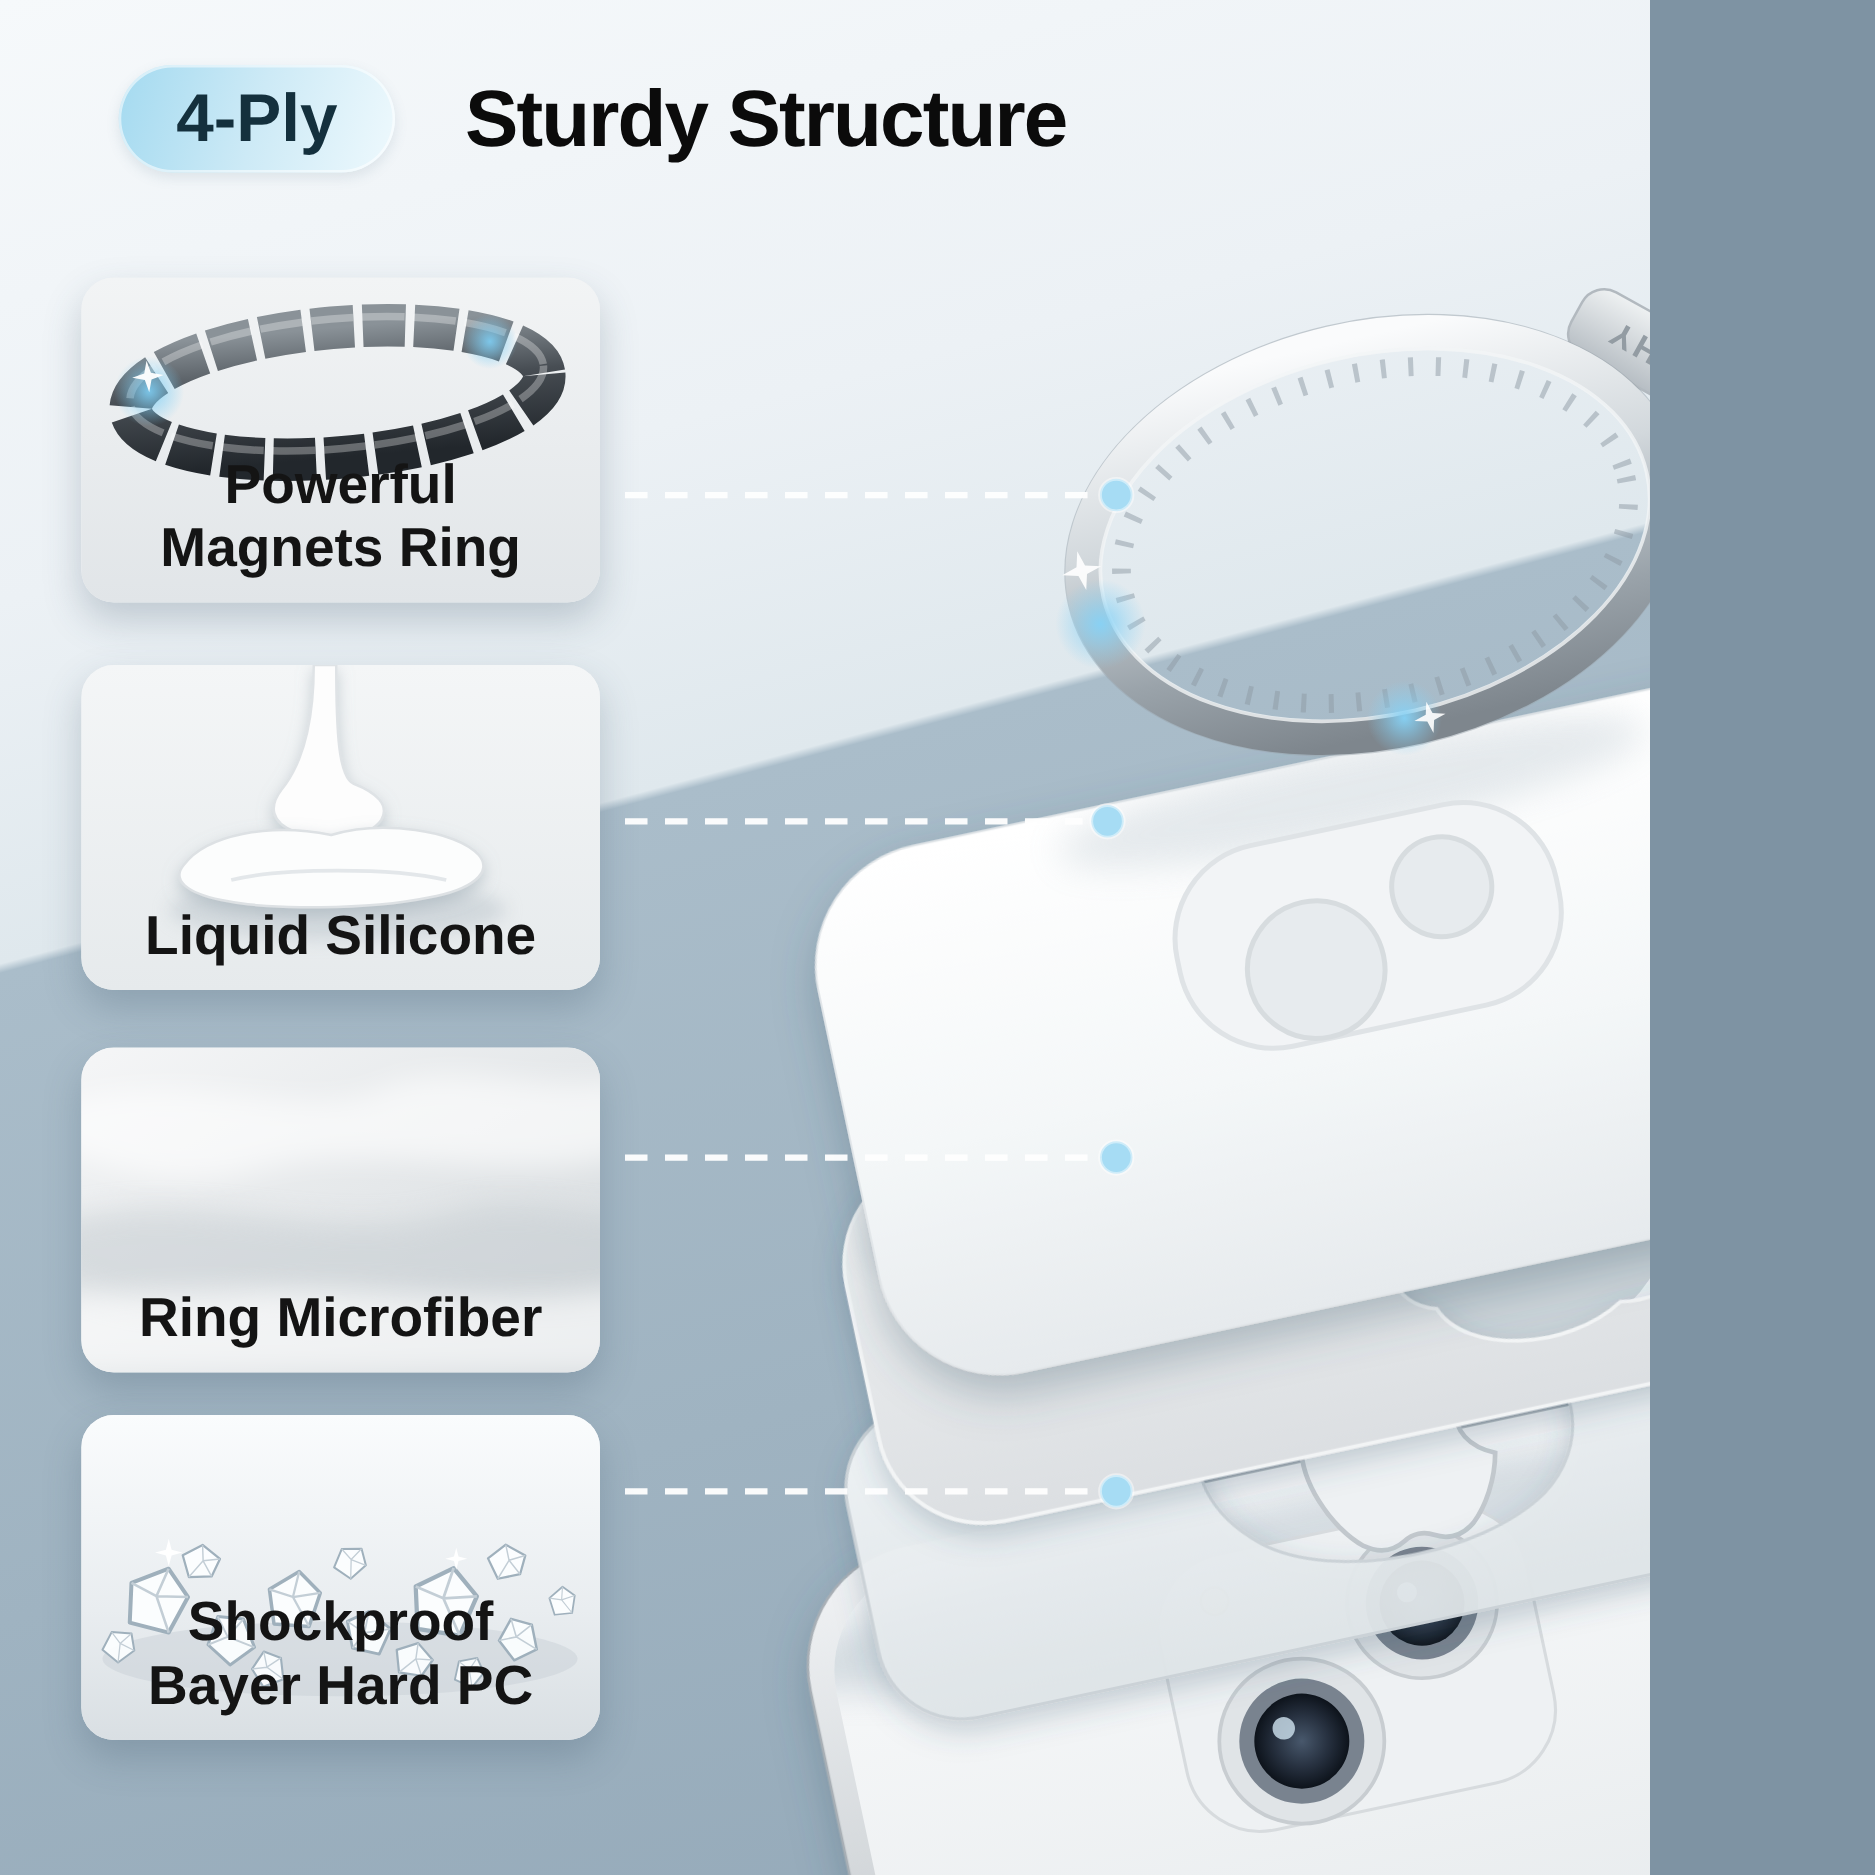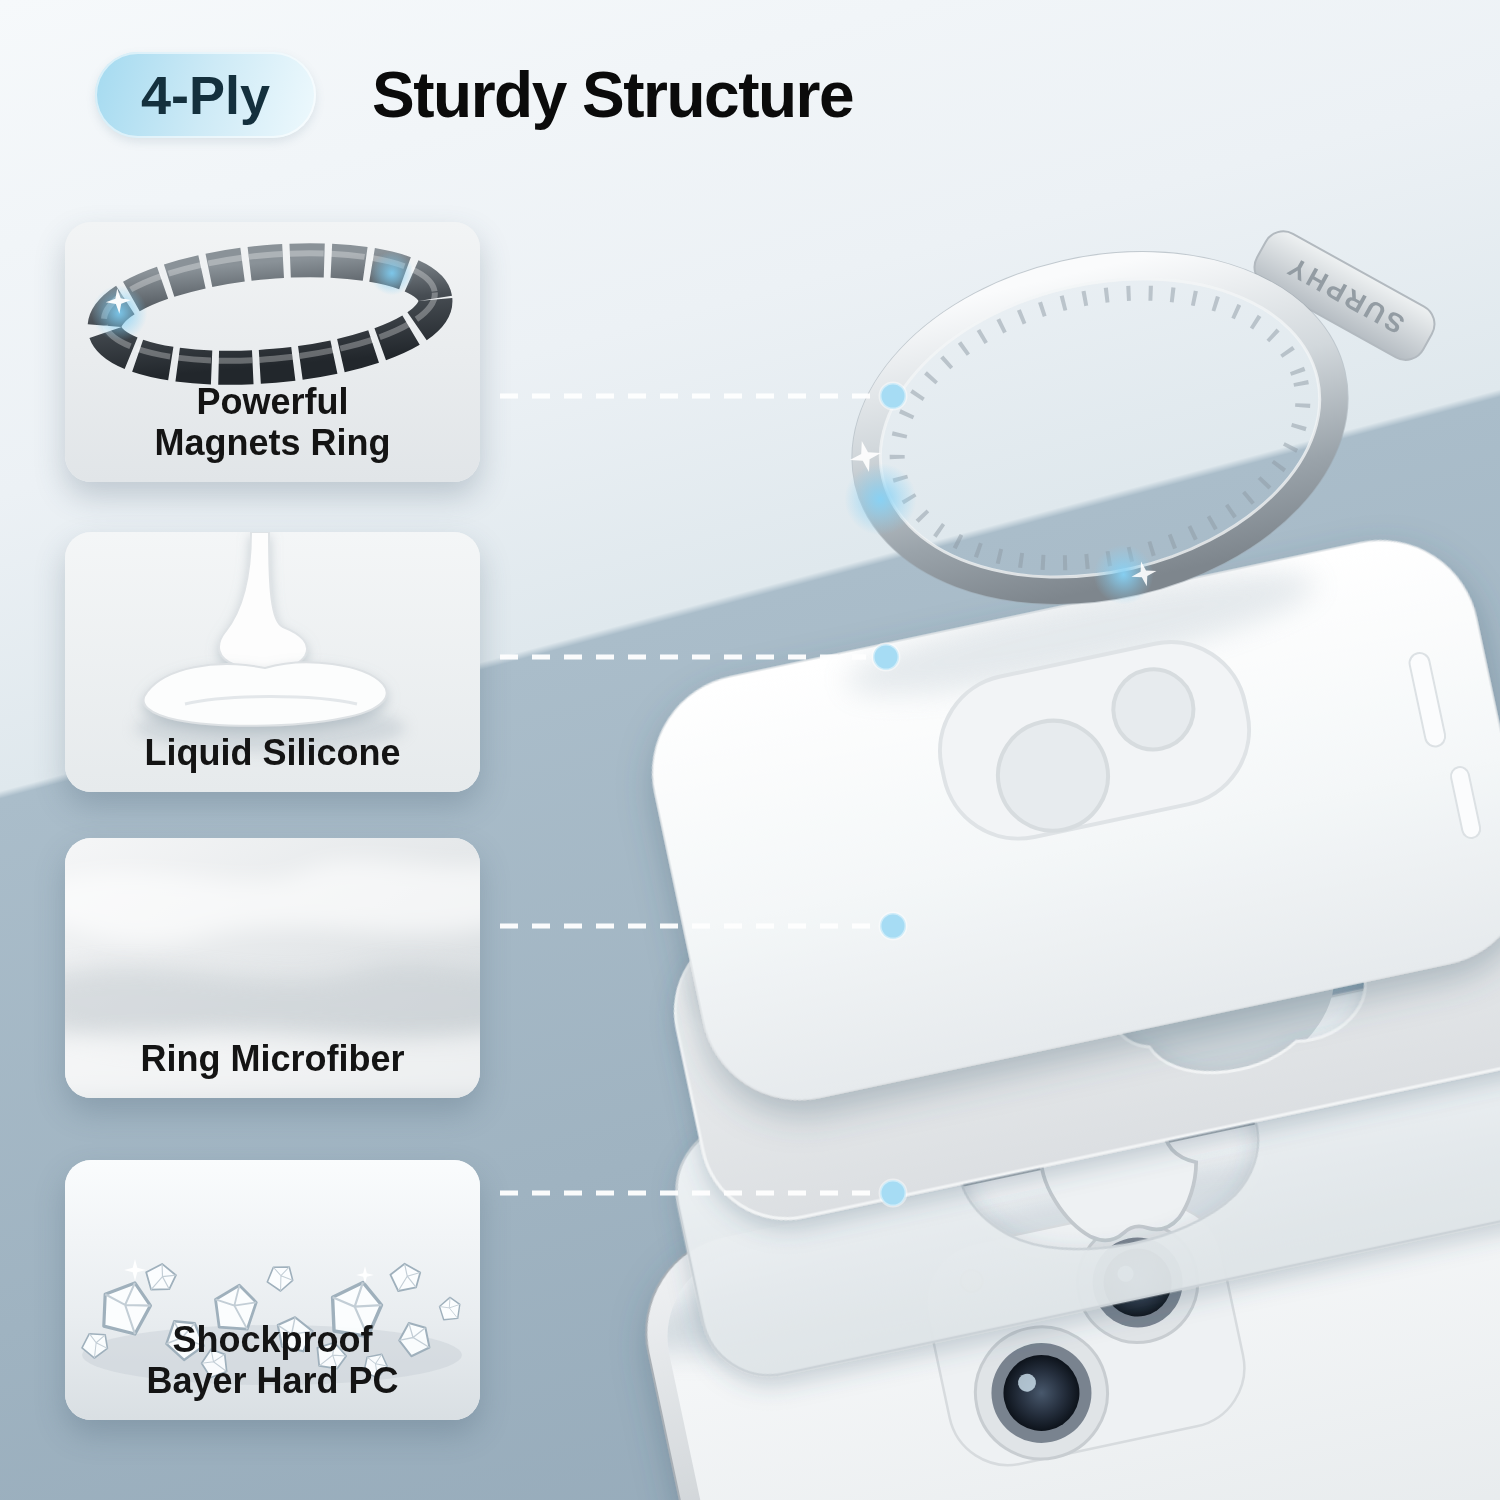--- a/index.html
+++ b/index.html
@@ -1,38 +1,38 @@
 <!DOCTYPE html>
 <html><head>
 <meta charset="utf-8">
 <style>
   html,body{margin:0;padding:0;background:#7e93a3;}
   .page{
-    position:relative;width:1500px;height:1500px;overflow:hidden;
+    position:relative;width:1320px;height:1500px;overflow:hidden;
     font-family:"Liberation Sans",sans-serif;
     background:linear-gradient(165deg,#f6f9fb 0%,#ecf1f5 26%,#dfe8ed 41.6%,#aabdca 42%,#9fb3c1 70%,#93a8b8 100%);
   }
   .header{position:absolute;top:52px;left:95px;display:flex;align-items:center;gap:56px;}
   .badge{
     padding:12px 46px;border-radius:70px;
     background:linear-gradient(105deg,#a4daf0 0%,#cdeaf6 50%,#eef9fd 100%);
     box-shadow:inset 0 0 0 2px rgba(255,255,255,.55),0 4px 10px rgba(90,120,140,.15);
     font-size:54px;font-weight:bold;color:#14303d;
   }
   .title{margin:0;font-size:64px;font-weight:bold;color:#0b0b0b;letter-spacing:-1.5px;}
   .card{
     position:absolute;left:65px;width:415px;height:260px;margin:0;
     border-radius:26px;overflow:hidden;background:#eef1f3;
     box-shadow:0 14px 30px rgba(58,84,104,.25);
   }
-  .c1{top:222px}.c2{top:532px}.c3{top:838px}.c4{top:1160px}
+  .c1{top:222px}.c2{top:532px}.c3{top:838px}.c4{top:1132px}
   .card-art{position:absolute;inset:0;width:100%;height:100%;}
   .caption{
     position:absolute;left:0;right:0;bottom:18px;text-align:center;
-    font-size:36px;font-weight:bold;color:#141414;line-height:1.16;
+    font-size:44px;font-weight:bold;color:#141414;line-height:1.16;
   }
   .caption span{display:block;}
   .diagram,.connectors{position:absolute;left:0;top:0;width:1500px;height:1500px;}
 </style>
 </head>
 <body>
 
 <div class="page">
 
   <div class="header">

